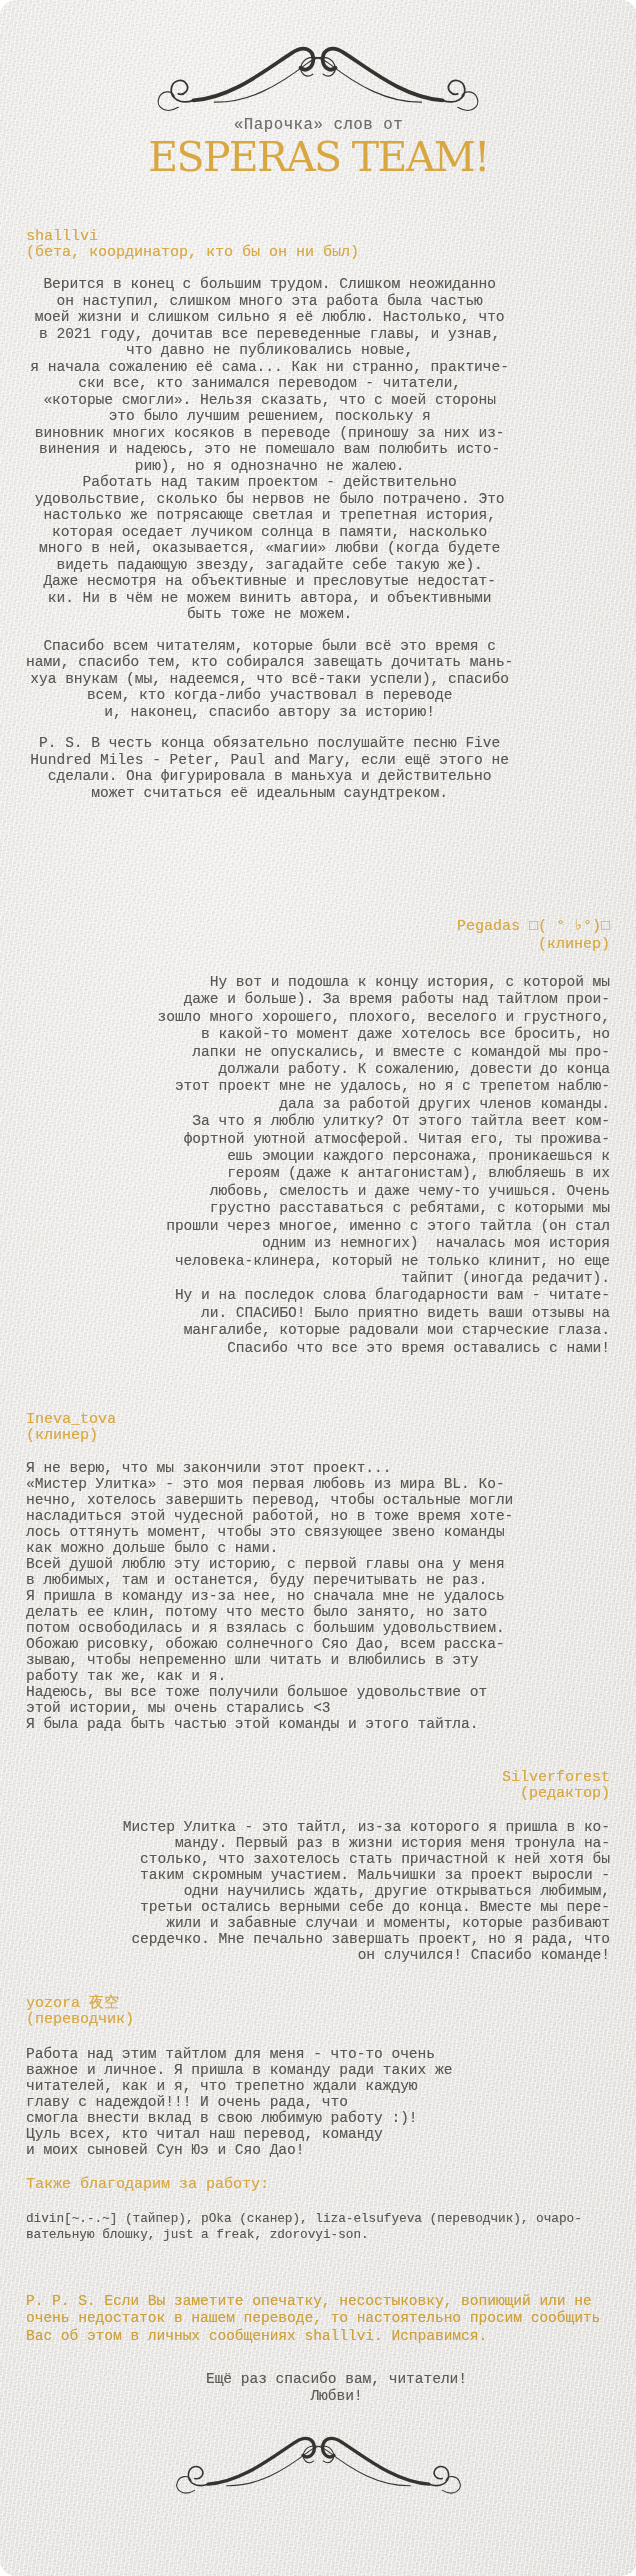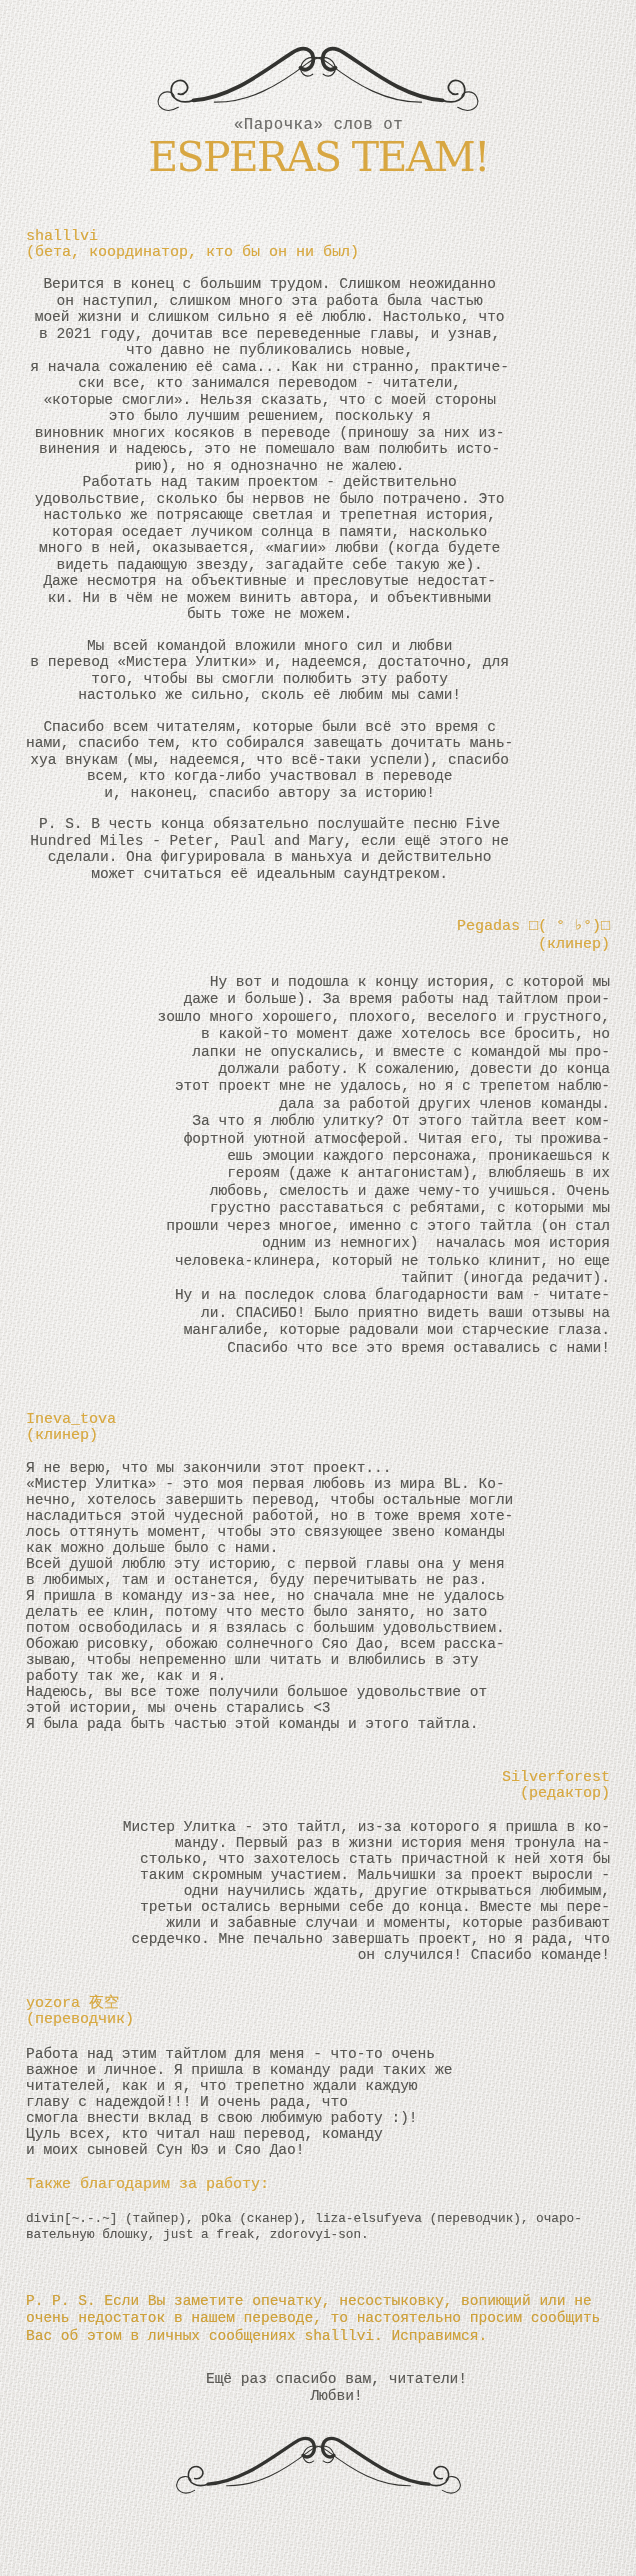--- a/index.html
+++ b/index.html
@@ -9,20 +9,21 @@
     height:2576px;
     overflow:hidden;
     background-color:#ecebe8;
     background-image:
       repeating-linear-gradient(98deg, rgba(255,255,255,0.45) 0 1.2px, rgba(255,255,255,0) 1.2px 4px),
       repeating-linear-gradient(171deg, rgba(176,174,169,0.16) 0 0.6px, rgba(0,0,0,0) 0.6px 3.5px),
       repeating-linear-gradient(8deg, rgba(255,255,255,0.30) 0 0.6px, rgba(0,0,0,0) 0.6px 2.9px),
       repeating-linear-gradient(124deg, rgba(168,166,160,0.10) 0 1.2px, rgba(0,0,0,0) 1.2px 5.2px),
       radial-gradient(ellipse at 35% 18%, #f3f2f0 0%, #eceae7 48%, #e6e4e1 100%);
     font-family:"Liberation Mono","DejaVu Sans Mono",monospace;
+    border-radius:16px;
   }
   .orn{position:absolute;}
   .orn-top{left:155px;top:30px;width:326px;height:93px;}
   .orn-bottom{left:174px;top:2422px;width:289px;height:82px;}
   .subtitle{
     position:absolute;left:0;top:116px;width:100%;
     text-align:center;font-size:15.6px;letter-spacing:0.6px;
     color:#6e6d6a;text-shadow:0.3px 0.3px 0.5px rgba(80,80,78,0.35);
   }
   .main-title{
@@ -111,26 +112,20 @@
           <div class="t-line">удовольствие, сколько бы нервов не было потрачено. Это</div>
           <div class="t-line">настолько же потрясающе светлая и трепетная история,</div>
           <div class="t-line">которая оседает лучиком солнца в памяти, насколько</div>
           <div class="t-line">много в ней, оказывается, «магии» любви (когда будете</div>
           <div class="t-line">видеть падающую звезду, загадайте себе такую же).</div>
           <div class="t-line">Даже несмотря на объективные и пресловутые недостат-</div>
           <div class="t-line">ки. Ни в чём не можем винить автора, и объективными</div>
           <div class="t-line">быть тоже не можем.</div>
         </div>
         <div class="para">
-          <div class="t-line">Мы всей командой вложили много сил и любви</div>
-          <div class="t-line">в перевод «Мистера Улитки» и, надеемся, достаточно, для</div>
-          <div class="t-line">того, чтобы вы смогли полюбить эту работу</div>
-          <div class="t-line">настолько же сильно, сколь её любим мы сами!</div>
-        </div>
-        <div class="para">
           <div class="t-line">Спасибо всем читателям, которые были всё это время с</div>
           <div class="t-line">нами, спасибо тем, кто собирался завещать дочитать мань-</div>
           <div class="t-line">хуа внукам (мы, надеемся, что всё-таки успели), спасибо</div>
           <div class="t-line">всем, кто когда-либо участвовал в переводе</div>
           <div class="t-line">и, наконец, спасибо автору за историю!</div>
         </div>
         <div class="para">
           <div class="t-line">P. S. В честь конца обязательно послушайте песню Five</div>
           <div class="t-line">Hundred Miles - Peter, Paul and Mary, если ещё этого не</div>
           <div class="t-line">сделали. Она фигурировала в маньхуа и действительно</div>

